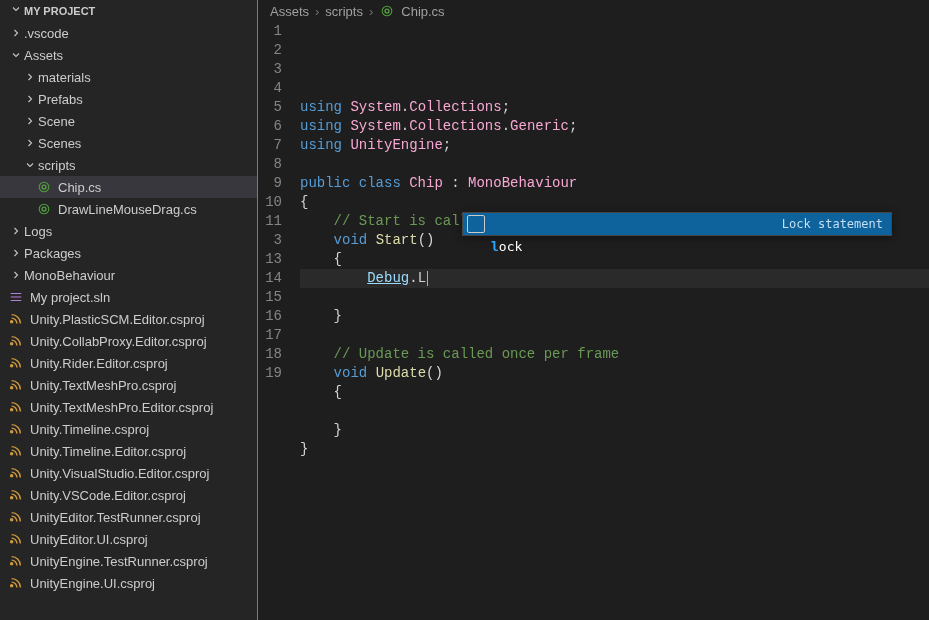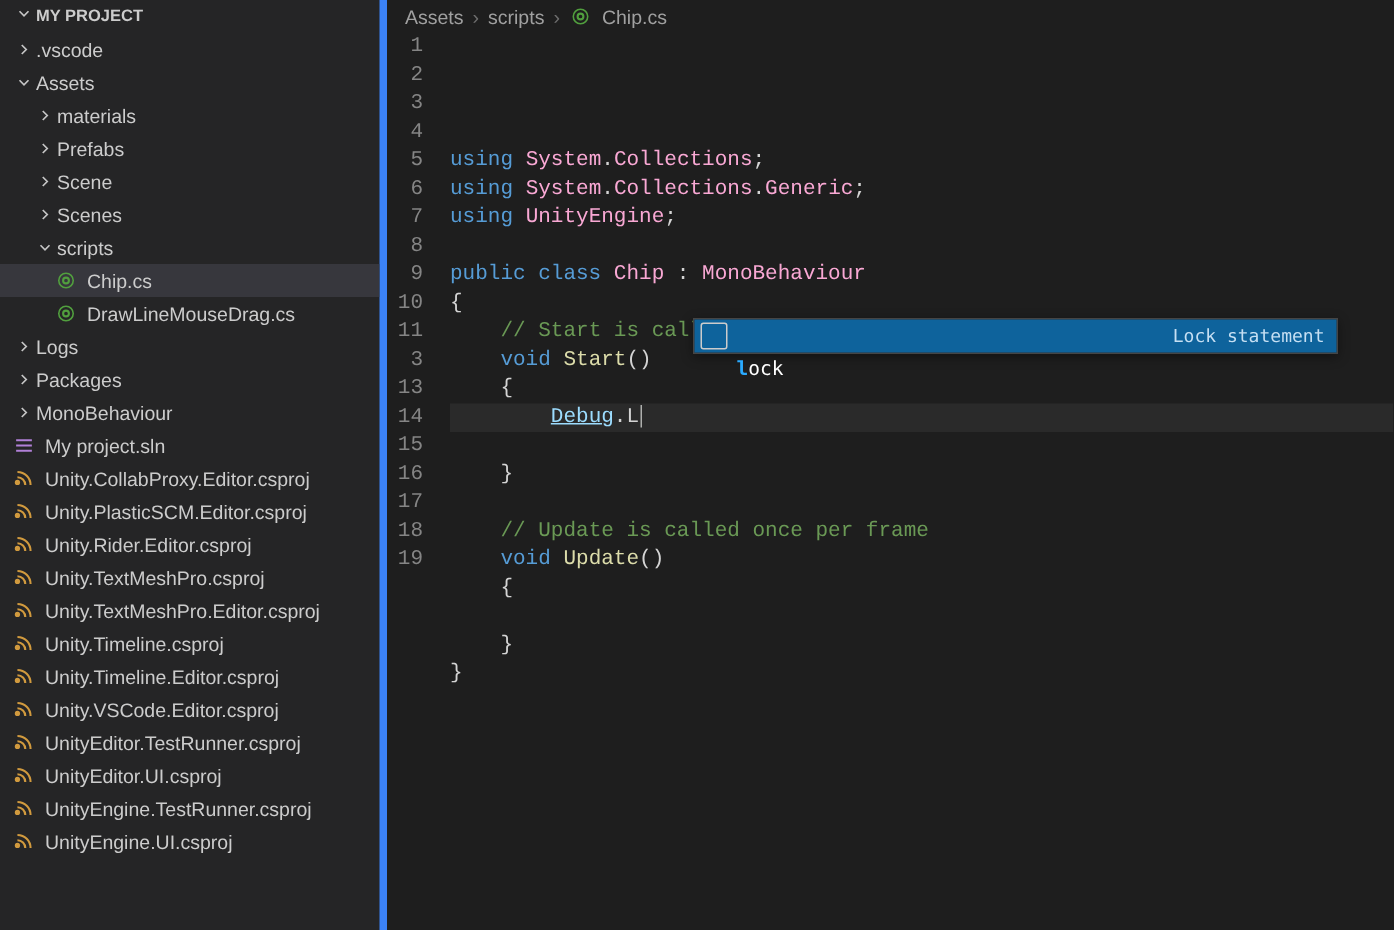--- a/index.html
+++ b/index.html
@@ -11,21 +11,21 @@
     width: 929px;
     height: 620px;
     overflow: hidden;
     display: flex;
   }
 
   
   .sidebar {
     width: 258px;
     background: #252526;
-    border-right: 5px solid #3b82f6;
+    border-right: 1px solid #3b82f6;
     display: flex;
     flex-direction: column;
     overflow-y: auto;
   }
   .sidebar-header {
     height: 22px;
     display: flex;
     align-items: center;
     padding: 0 10px;
     font-size: 11px;
@@ -282,40 +282,40 @@
         <span class="label">My project.sln</span>
       </div>
       <div class="tree-row">
         <span class="indent" style="width:8px"></span>
         <span class="ficon ic-feed">
           <svg viewBox="0 0 16 16">
             <path d="M3 13a2 2 0 1 0 0-4 2 2 0 0 0 0 4z" fill="currentColor"></path>
             <path d="M3 3a10 10 0 0 1 10 10M3 7a6 6 0 0 1 6 6" fill="none" stroke="currentColor" stroke-width="1.6"></path>
           </svg>
         </span>
+        <span class="label">Unity.PlasticSCM.Editor.csproj</span>
+      </div>
+      <div class="tree-row">
+        <span class="indent" style="width:8px"></span>
+        <span class="ficon ic-feed">
+          <svg viewBox="0 0 16 16">
+            <path d="M3 13a2 2 0 1 0 0-4 2 2 0 0 0 0 4z" fill="currentColor"></path>
+            <path d="M3 3a10 10 0 0 1 10 10M3 7a6 6 0 0 1 6 6" fill="none" stroke="currentColor" stroke-width="1.6"></path>
+          </svg>
+        </span>
         <span class="label">Unity.CollabProxy.Editor.csproj</span>
       </div>
       <div class="tree-row">
         <span class="indent" style="width:8px"></span>
         <span class="ficon ic-feed">
           <svg viewBox="0 0 16 16">
             <path d="M3 13a2 2 0 1 0 0-4 2 2 0 0 0 0 4z" fill="currentColor"></path>
             <path d="M3 3a10 10 0 0 1 10 10M3 7a6 6 0 0 1 6 6" fill="none" stroke="currentColor" stroke-width="1.6"></path>
           </svg>
         </span>
-        <span class="label">Unity.PlasticSCM.Editor.csproj</span>
-      </div>
-      <div class="tree-row">
-        <span class="indent" style="width:8px"></span>
-        <span class="ficon ic-feed">
-          <svg viewBox="0 0 16 16">
-            <path d="M3 13a2 2 0 1 0 0-4 2 2 0 0 0 0 4z" fill="currentColor"></path>
-            <path d="M3 3a10 10 0 0 1 10 10M3 7a6 6 0 0 1 6 6" fill="none" stroke="currentColor" stroke-width="1.6"></path>
-          </svg>
-        </span>
         <span class="label">Unity.Rider.Editor.csproj</span>
       </div>
       <div class="tree-row">
         <span class="indent" style="width:8px"></span>
         <span class="ficon ic-feed">
           <svg viewBox="0 0 16 16">
             <path d="M3 13a2 2 0 1 0 0-4 2 2 0 0 0 0 4z" fill="currentColor"></path>
             <path d="M3 3a10 10 0 0 1 10 10M3 7a6 6 0 0 1 6 6" fill="none" stroke="currentColor" stroke-width="1.6"></path>
           </svg>
         </span>
@@ -343,20 +343,30 @@
       </div>
       <div class="tree-row">
         <span class="indent" style="width:8px"></span>
         <span class="ficon ic-feed">
           <svg viewBox="0 0 16 16">
             <path d="M3 13a2 2 0 1 0 0-4 2 2 0 0 0 0 4z" fill="currentColor"></path>
             <path d="M3 3a10 10 0 0 1 10 10M3 7a6 6 0 0 1 6 6" fill="none" stroke="currentColor" stroke-width="1.6"></path>
           </svg>
         </span>
         <span class="label">Unity.Timeline.Editor.csproj</span>
+      </div>
+      <div class="tree-row">
+        <span class="indent" style="width:8px"></span>
+        <span class="ficon ic-feed">
+          <svg viewBox="0 0 16 16">
+            <path d="M3 13a2 2 0 1 0 0-4 2 2 0 0 0 0 4z" fill="currentColor"></path>
+            <path d="M3 3a10 10 0 0 1 10 10M3 7a6 6 0 0 1 6 6" fill="none" stroke="currentColor" stroke-width="1.6"></path>
+          </svg>
+        </span>
+        <span class="label">Unity.VisualStudio.Editor.csproj</span>
       </div>
       <div class="tree-row">
         <span class="indent" style="width:8px"></span>
         <span class="ficon ic-feed">
           <svg viewBox="0 0 16 16">
             <path d="M3 13a2 2 0 1 0 0-4 2 2 0 0 0 0 4z" fill="currentColor"></path>
             <path d="M3 3a10 10 0 0 1 10 10M3 7a6 6 0 0 1 6 6" fill="none" stroke="currentColor" stroke-width="1.6"></path>
           </svg>
         </span>
         <span class="label">Unity.VSCode.Editor.csproj</span>

